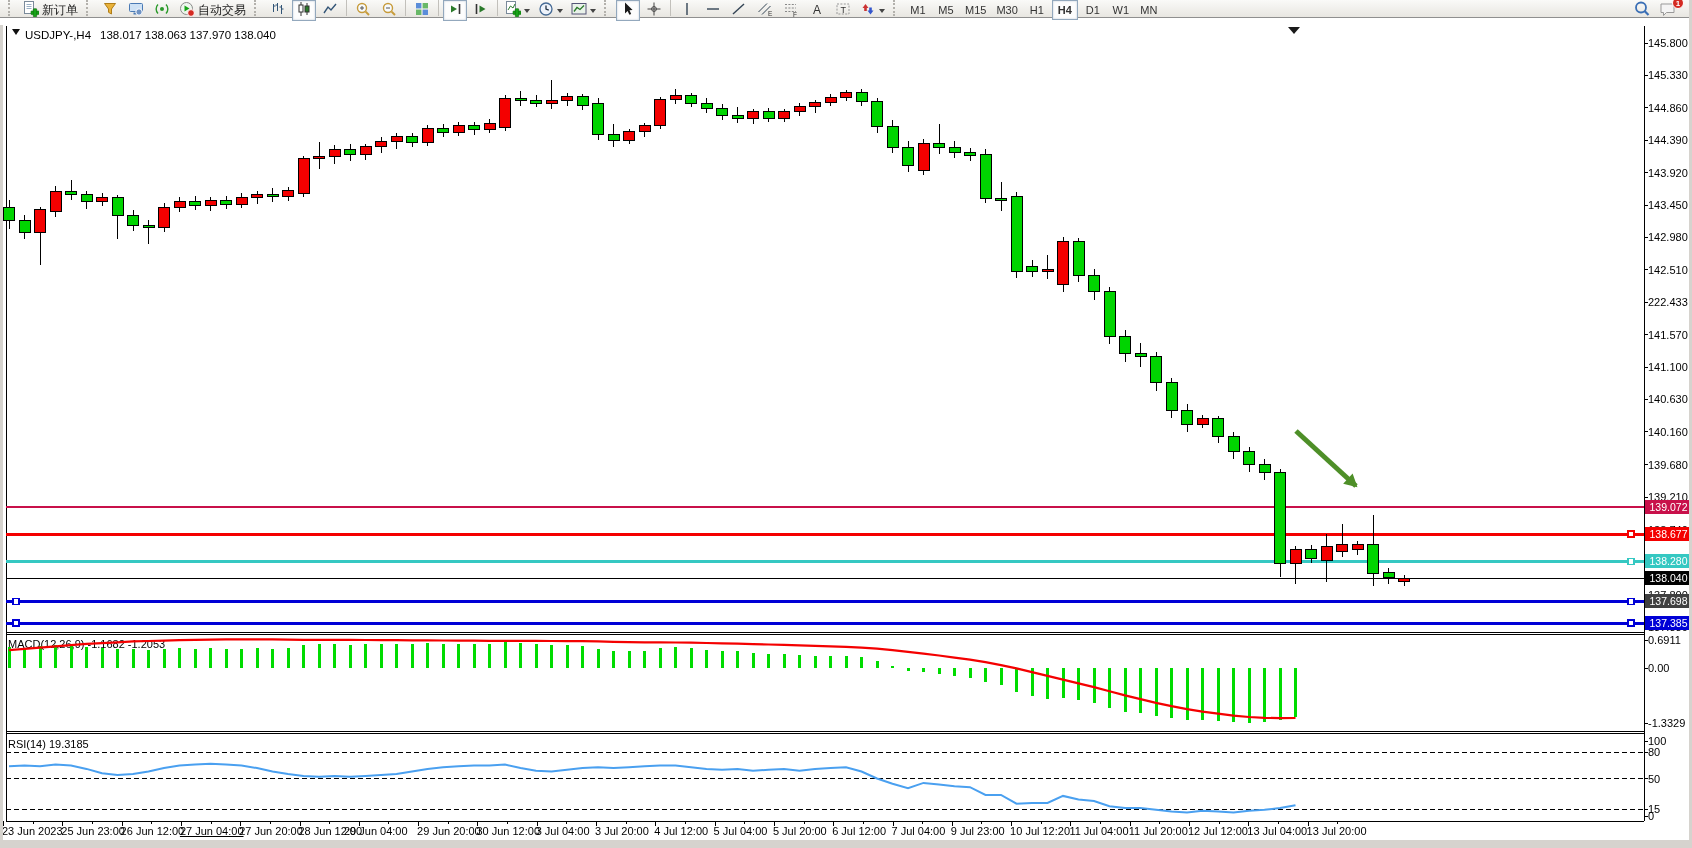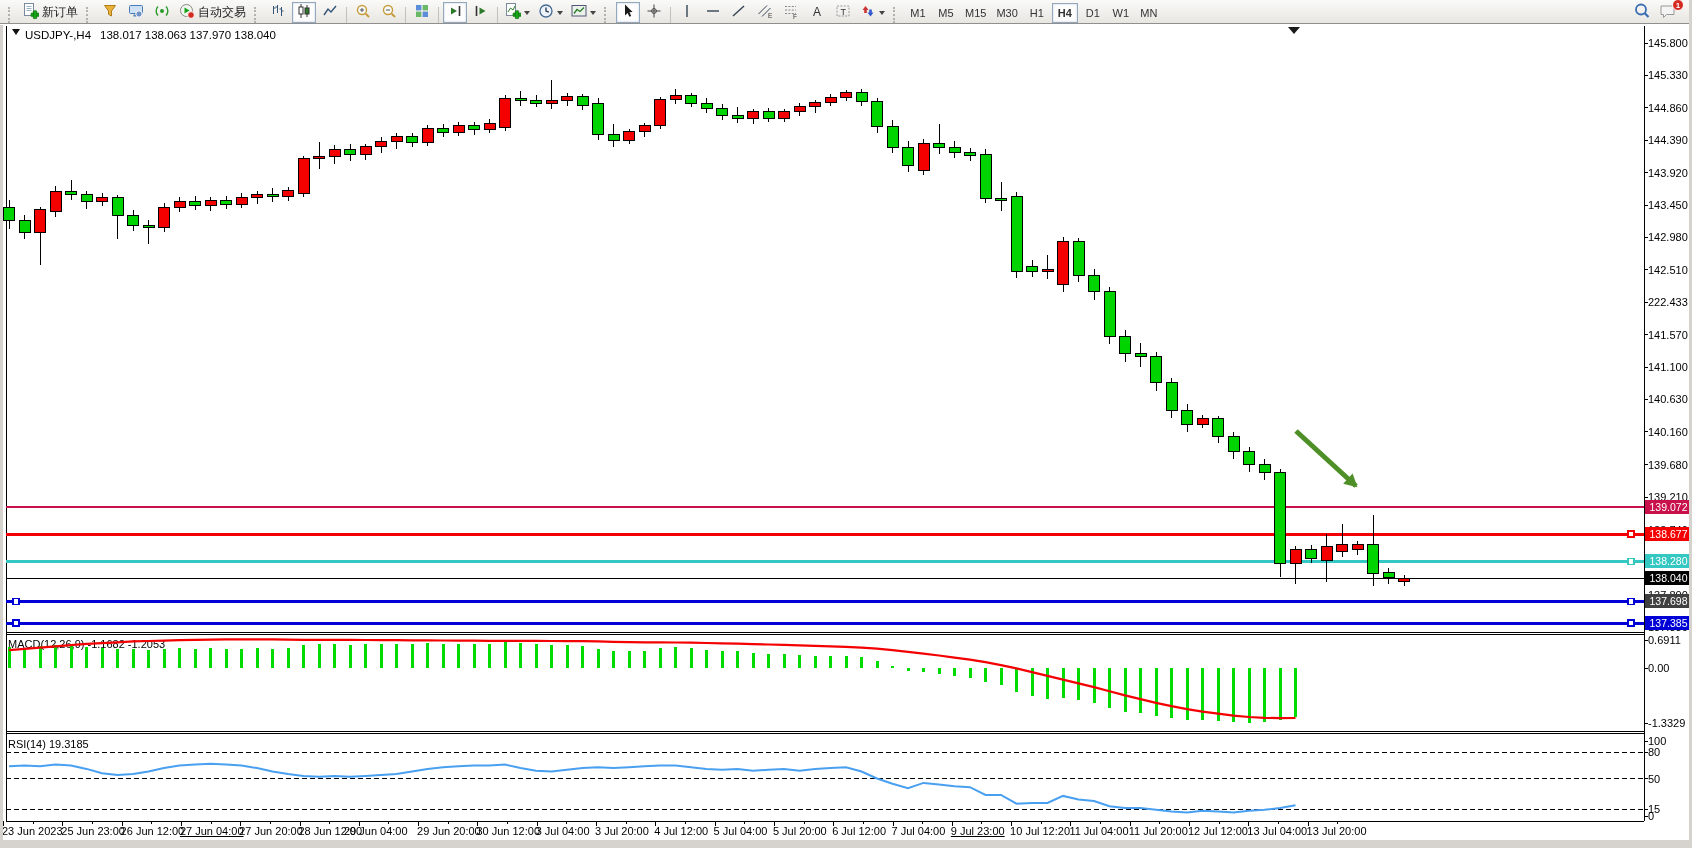--- a/index.html
+++ b/index.html
@@ -1,22 +1,22 @@
 <!DOCTYPE html>
 <html><head>
 <meta charset="utf-8">
 <style>
   html,body{margin:0;padding:0;background:#d6d3ce;}
   *{box-sizing:border-box;}
   #app{position:relative;width:1692px;height:848px;background:#fff;overflow:hidden;
        font-family:"Liberation Sans",sans-serif;}
   
-  .toolbar{position:absolute;left:0;top:0;width:1692px;height:24px;
+  .toolbar{position:absolute;left:0;top:0;width:1692px;height:18px;
     background:linear-gradient(#fafaf8,#e8e6e1);border-bottom:1px solid #8f8f8f;
-    display:flex;align-items:flex-end;padding:0 4px;}
+    display:flex;align-items:flex-start;padding:0 4px;}
   .tbtn{height:21px;min-width:24px;border:1px solid transparent;background:transparent;
     display:flex;align-items:center;justify-content:center;padding:0 2px;margin:0 1px;
     font:12px "Liberation Sans",sans-serif;color:#222;cursor:default;}
   .tbtn.on{background:#fdfdfd;border:1px solid #93a8bd;box-shadow:inset 0 0 2px #b9c6d3;}
   .tbtn .lbl{margin-left:3px;white-space:nowrap;}
   .grip{width:6px;height:16px;border-left:2px dotted #b3b1ac;margin:0 5px 0 4px;}
   .vsep{width:1px;height:16px;background:#c2c0bb;margin:0 3px;}
   .caret{width:0;height:0;border-left:3px solid transparent;border-right:3px solid transparent;
     border-top:4px solid #444;margin-left:3px;}
   .pbtn{height:20px;min-width:26px;border:1px solid transparent;background:transparent;
@@ -689,21 +689,21 @@
         <div class="tlabel" style="left: 344px;">29 Jun 04:00</div>
         <div class="tlabel" style="left: 417.1px;">29 Jun 20:00</div>
         <div class="tlabel" style="left: 476.4px;">30 Jun 12:00</div>
         <div class="tlabel" style="left: 535.7px;">3 Jul 04:00</div>
         <div class="tlabel" style="left: 595px;">3 Jul 20:00</div>
         <div class="tlabel" style="left: 654.3px;">4 Jul 12:00</div>
         <div class="tlabel" style="left: 713.6px;">5 Jul 04:00</div>
         <div class="tlabel" style="left: 772.9px;">5 Jul 20:00</div>
         <div class="tlabel" style="left: 832.2px;">6 Jul 12:00</div>
         <div class="tlabel" style="left: 891.5px;">7 Jul 04:00</div>
-        <div class="tlabel" style="left: 950.8px; text-decoration: underline;">9 Jul 23:00</div>
+        <div class="tlabel" style="left: 950.8px;">9 Jul 23:00</div>
         <div class="tlabel" style="left: 1010.1px;">10 Jul 12:20</div>
         <div class="tlabel" style="left: 1069.4px;">11 Jul 04:00</div>
         <div class="tlabel" style="left: 1128.7px;">11 Jul 20:00</div>
         <div class="tlabel" style="left: 1188px;">12 Jul 12:00</div>
         <div class="tlabel" style="left: 1247.3px;">13 Jul 04:00</div>
         <div class="tlabel" style="left: 1306.6px;">13 Jul 20:00</div>
         <div class="ptag" style="top: 474.8px; background: rgb(200, 16, 74);">139.072</div>
         <div class="ptag" style="top: 502.1px; background: rgb(244, 0, 0);">138.677</div>
         <div class="ptag" style="top: 529.4px; background: rgb(53, 200, 194);">138.280</div>
         <div class="ptag" style="top: 546px; background: rgb(0, 0, 0);">138.040</div>

